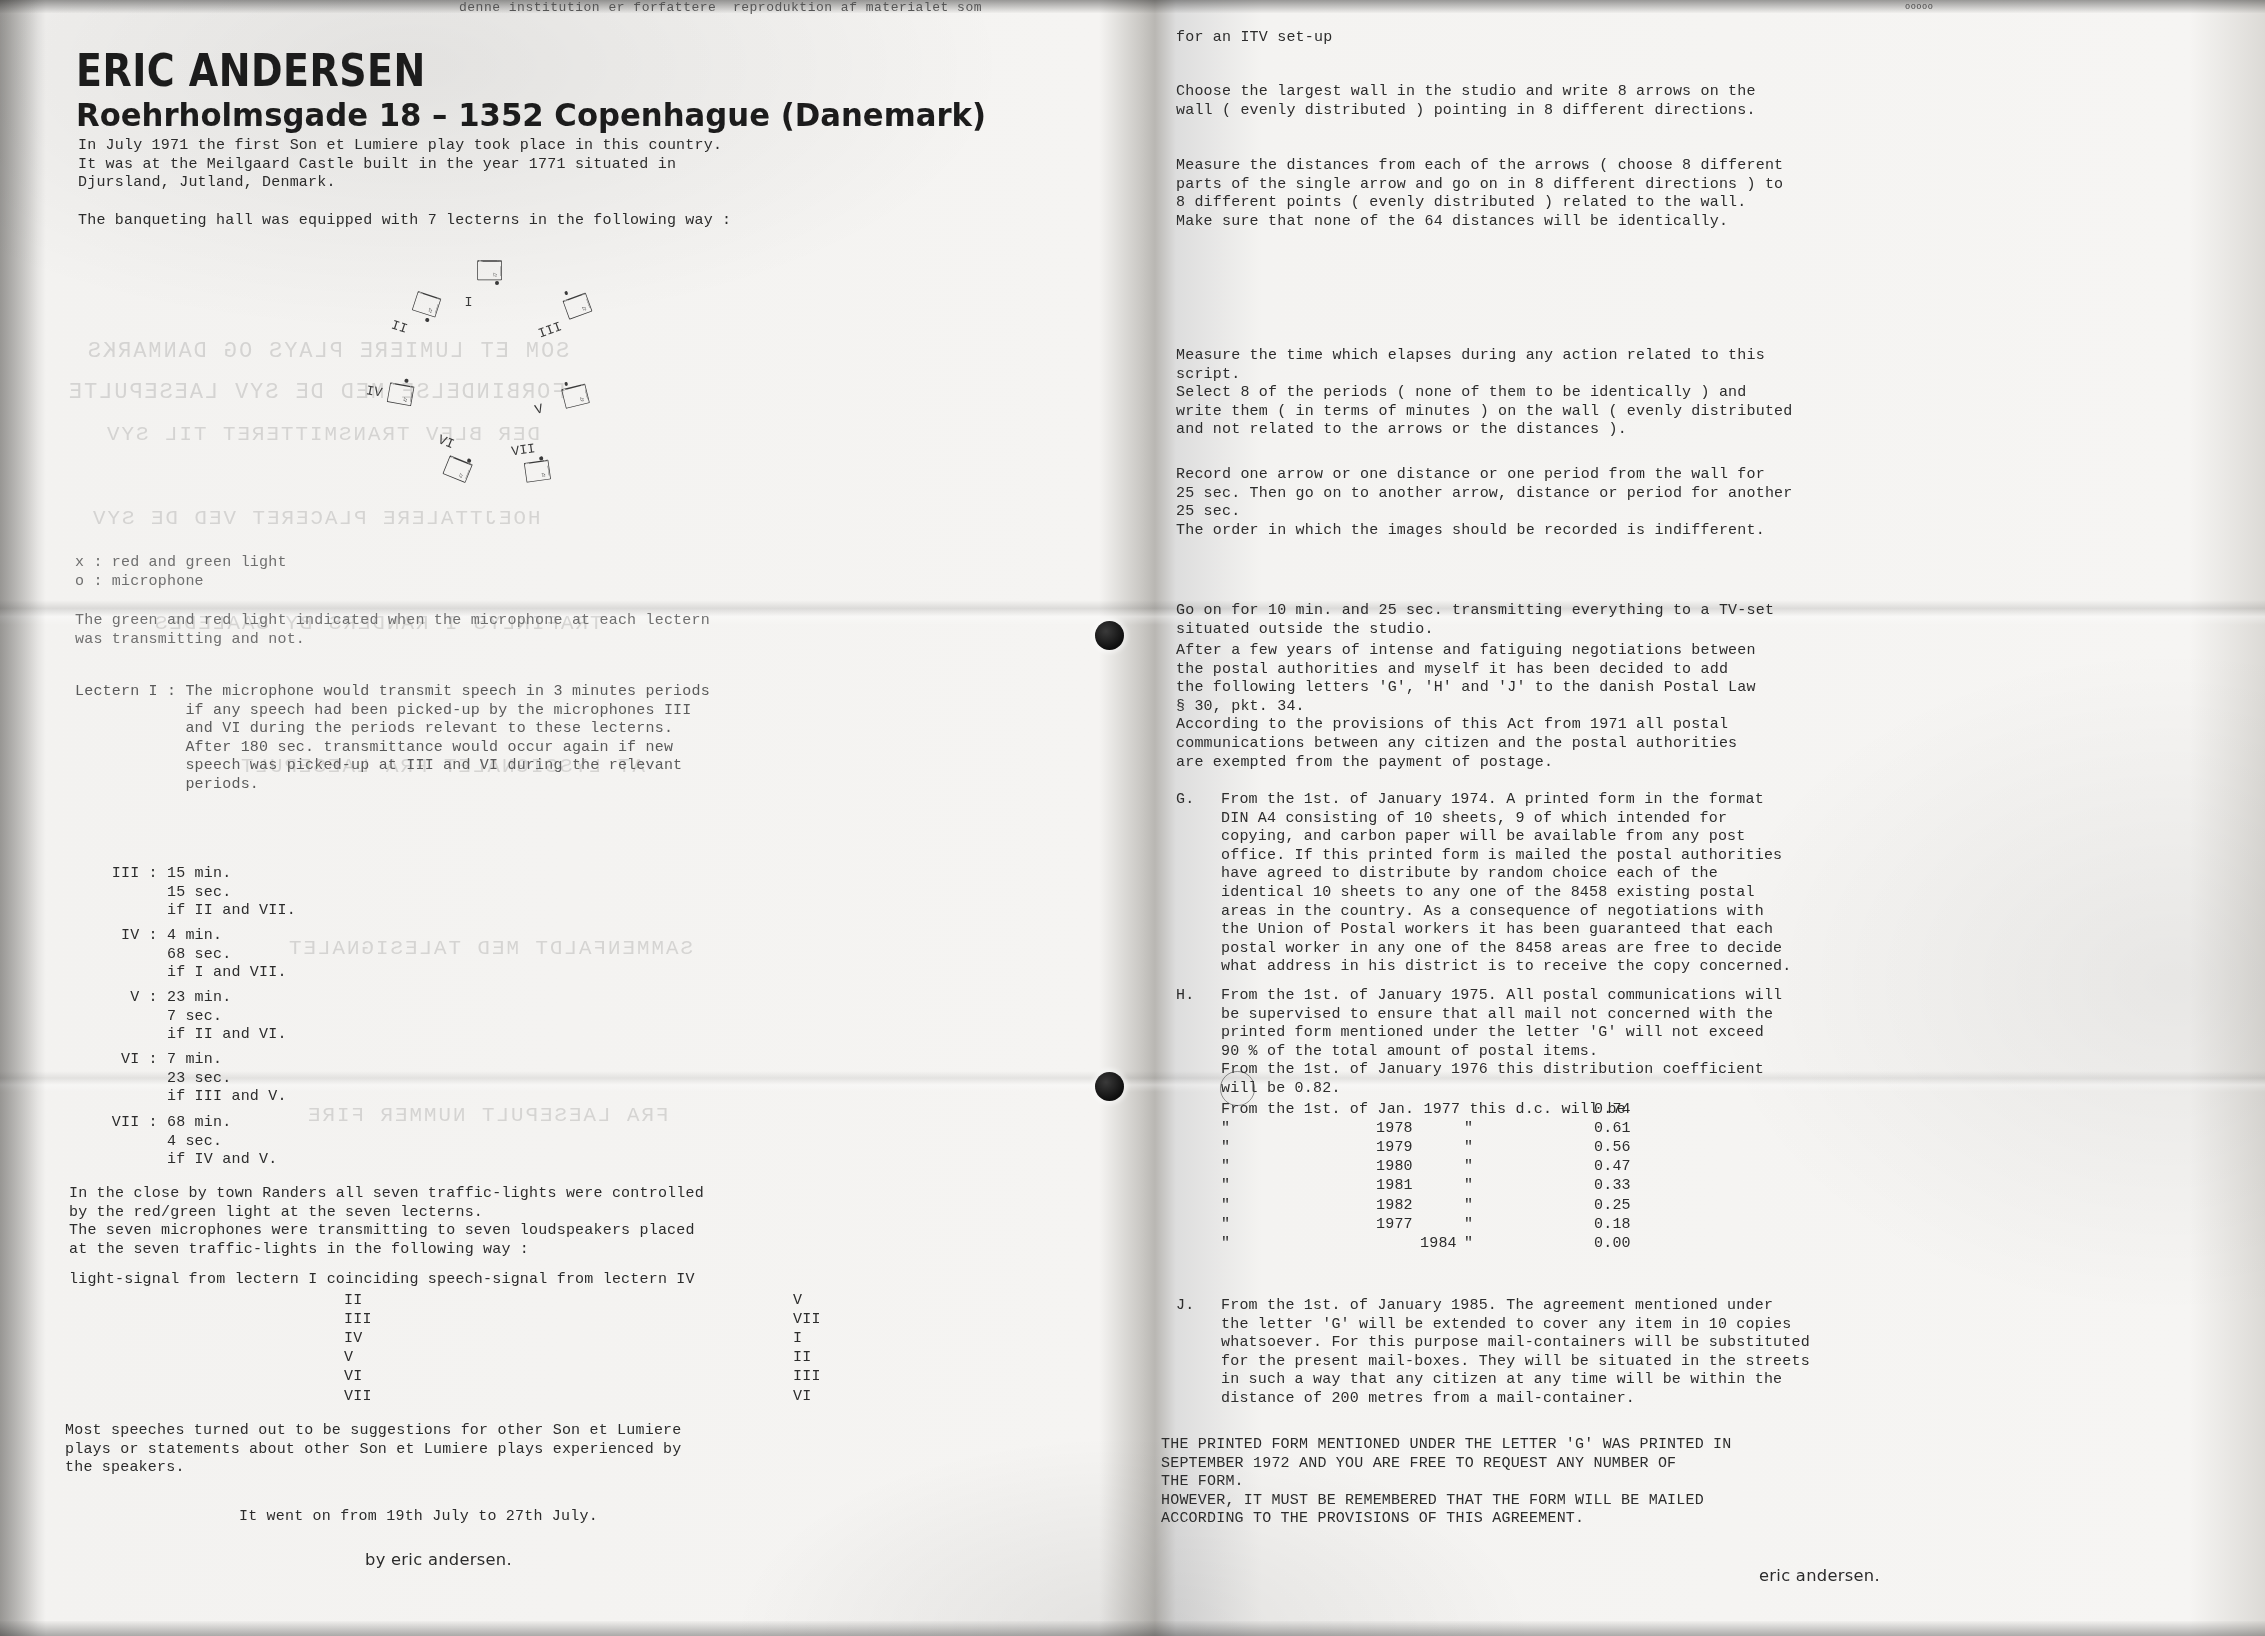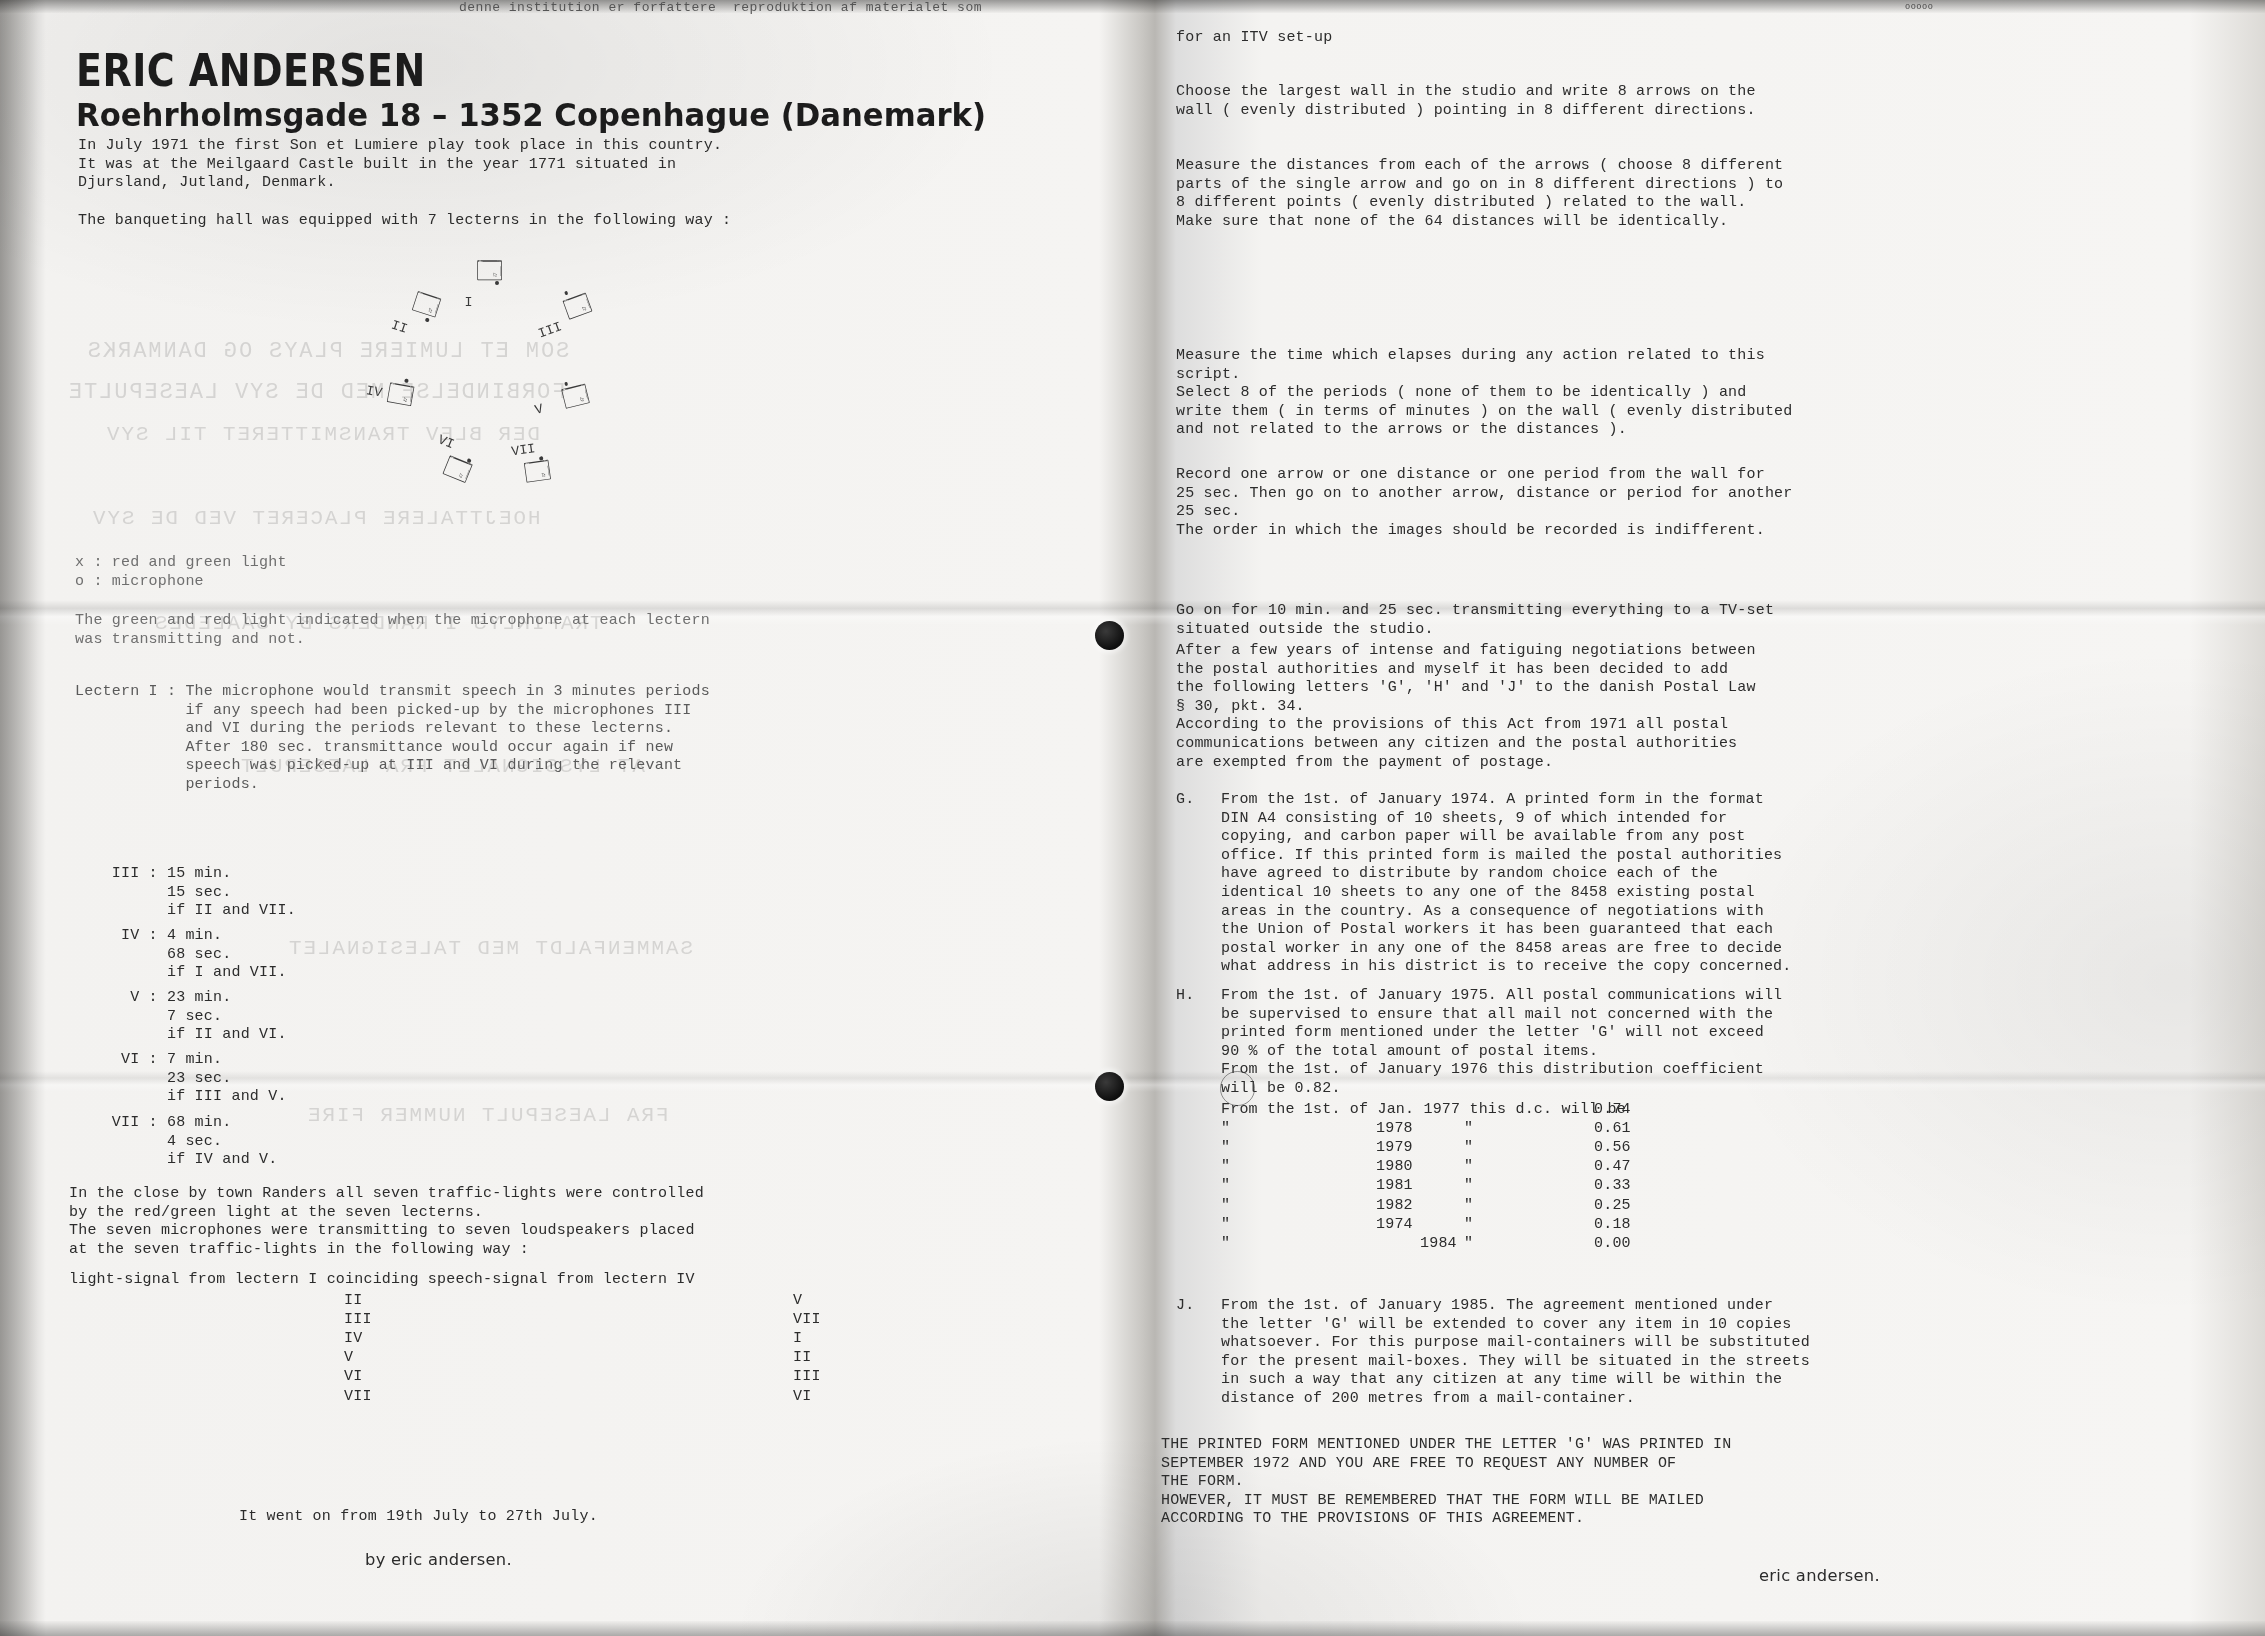--- a/index.html
+++ b/index.html
@@ -263,20 +263,23 @@
       <div class="tw" style="left:449px; top:38px;">I</div>
       <div class="tw" style="left:0px; top:57px;">V</div>
       <div class="tw" style="left:449px; top:57px;">II</div>
       <div class="tw" style="left:0px; top:76px;">VI</div>
       <div class="tw" style="left:449px; top:76px;">III</div>
       <div class="tw" style="left:0px; top:96px;">VII</div>
       <div class="tw" style="left:449px; top:96px;">VI</div>
     </div>
   </div>
 
+  <div class="tw" style="left:65px; top:1422px;">Most speeches turned out to be suggestions for other Son et Lumiere
+plays or statements about other Son et Lumiere plays experienced by
+the speakers.</div>
   <div class="tw" style="left:239px; top:1508px;">It went on from 19th July to 27th July.</div>
   <div class="sig" style="left:365px; top:1550px;">by eric andersen.</div>
 </div>
 
 <div class="page" id="right-page">
 
   <div id="topstrip2">ooooo</div>
 
   <div class="tw" style="left:88px; top:29px;">for an ITV set-up</div>
 
@@ -349,21 +352,21 @@
     <div class="tw" style="left:155px; top:76px;">1981</div>
     <div class="tw" style="left:243px; top:76px;">"</div>
     <div class="tw" style="left:373px; top:76px;">0.33</div>
 
     <div class="tw" style="left:0px;   top:96px;">"</div>
     <div class="tw" style="left:155px; top:96px;">1982</div>
     <div class="tw" style="left:243px; top:96px;">"</div>
     <div class="tw" style="left:373px; top:96px;">0.25</div>
 
     <div class="tw" style="left:0px;   top:115px;">"</div>
-    <div class="tw" style="left:155px; top:115px;">1974</div>
+    <div class="tw" style="left:155px; top:115px;">1977</div>
     <div class="tw" style="left:243px; top:115px;">"</div>
     <div class="tw" style="left:373px; top:115px;">0.18</div>
 
     <div class="tw" style="left:0px;   top:134px;">"</div>
     <div class="tw" style="left:155px; top:134px;margin-left:44px;">1984</div>
     <div class="tw" style="left:243px; top:134px;">"</div>
     <div class="tw" style="left:373px; top:134px;">0.00</div>
   </div>
 
   <div class="tw" style="left:88px; top:1297px;">J.</div>

